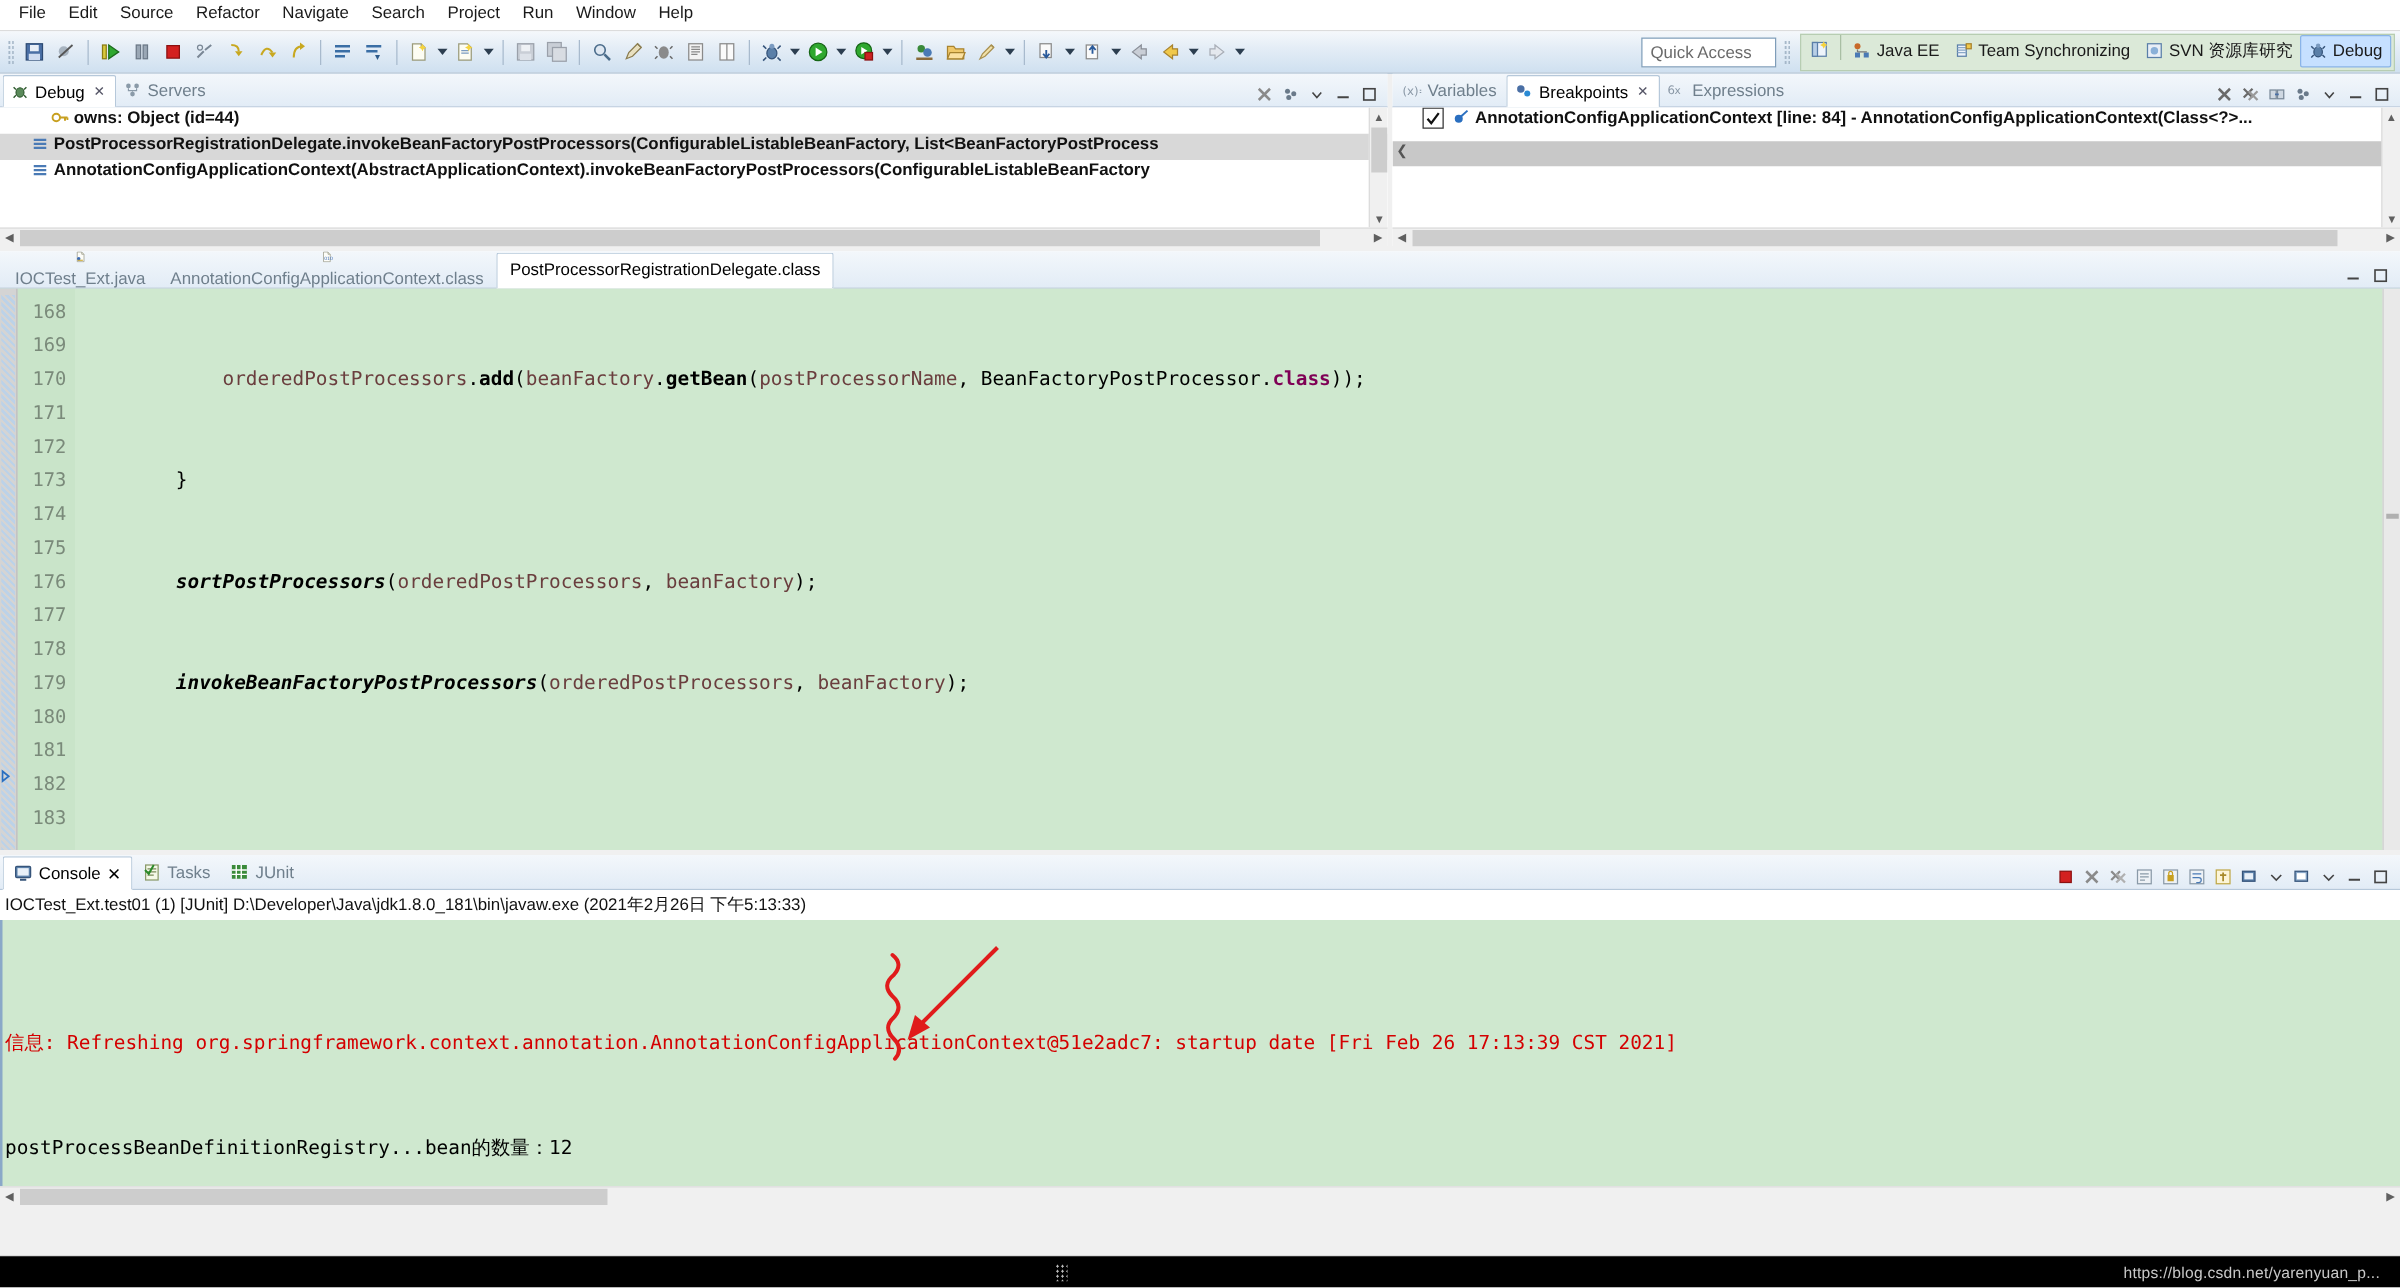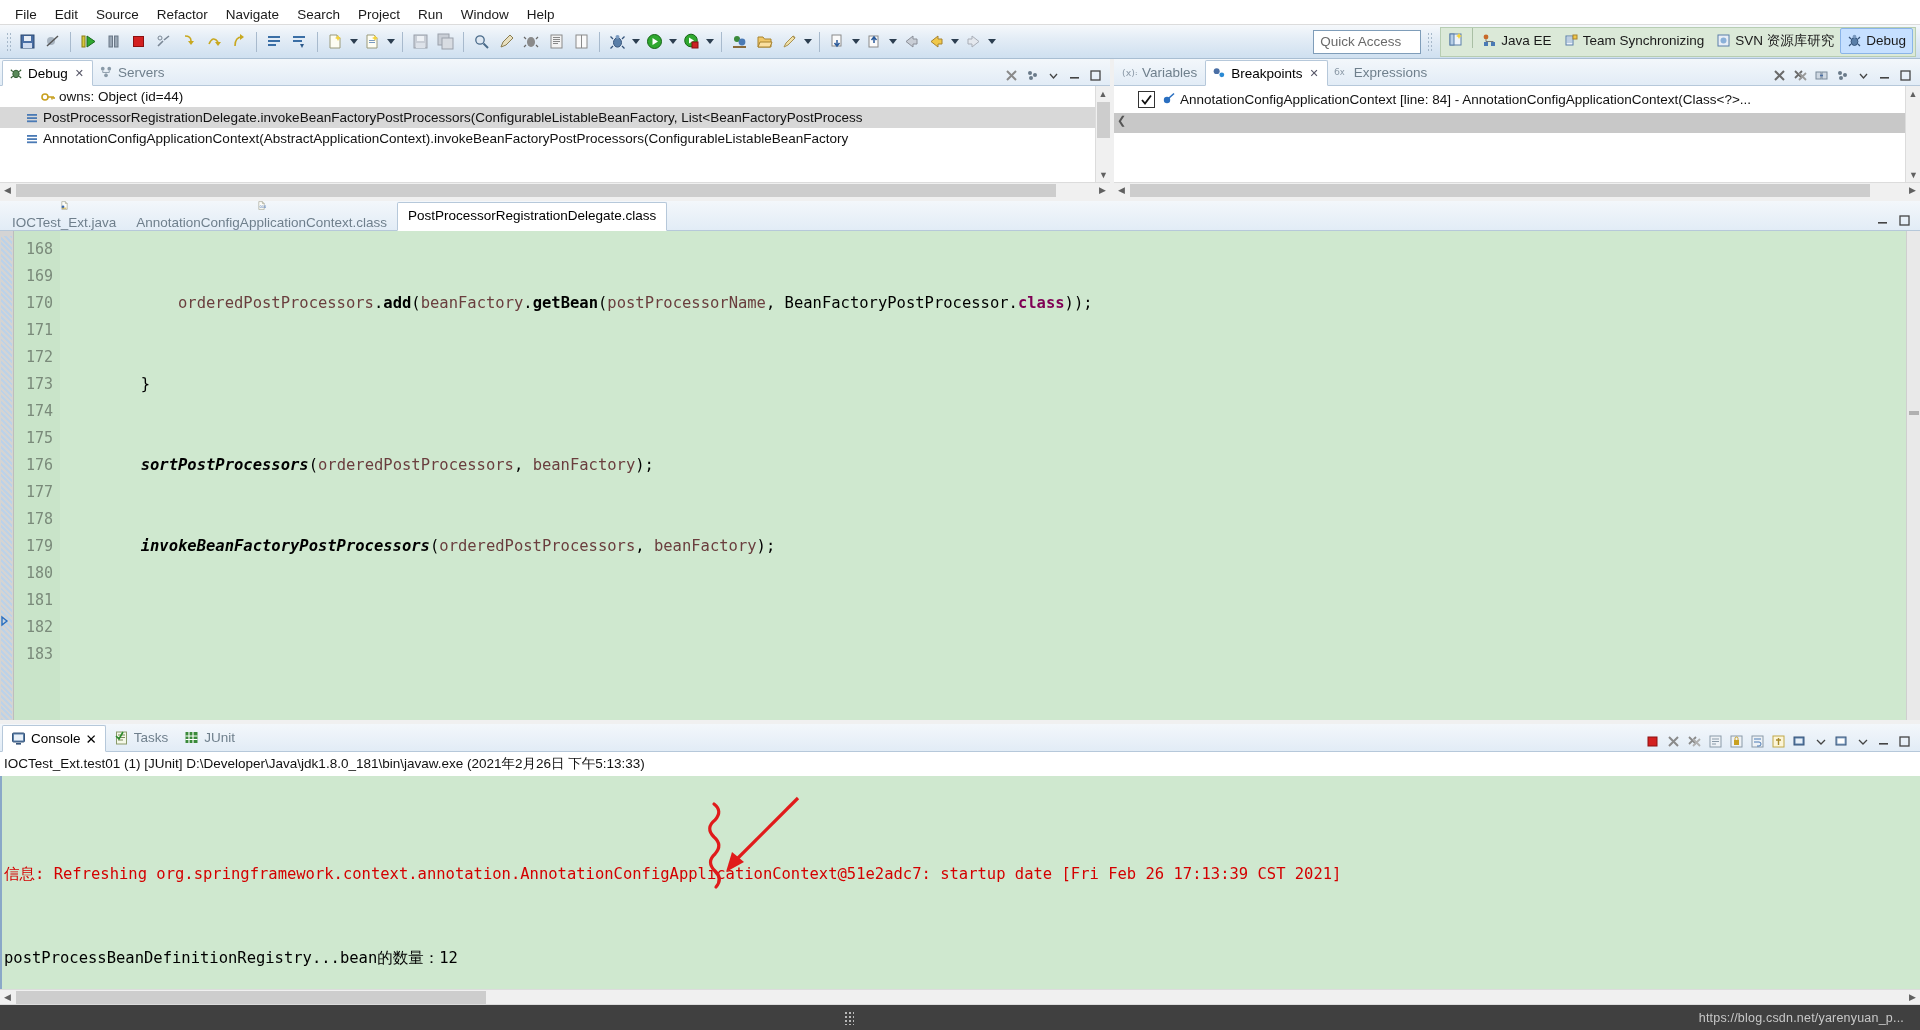--- a/index.html
+++ b/index.html
@@ -23,21 +23,21 @@
     background: radial-gradient(circle at 50% 50%, #9aa7b5 0 35%, #5d6b7d 36% 60%, #3d4856 61% 100%);
     border:1px solid #6a7786;
   }
   .titlebar .tb-title { font-size:15px; color:#111; letter-spacing:-0.1px; white-space:nowrap;}
   .titlebar .tb-spacer { flex:1 1 auto; }
   .winbtn { width:52px; height:36px; display:flex; align-items:center; justify-content:center; color:#444; font-size:15px;}
   .winbtn svg { display:block; }
 
   
   .menubar {
-    height:25px; min-height:25px; background:#fff; display:flex; align-items:flex-end;
+    height:25px; min-height:25px; background:#fff; display:flex; align-items:flex-start;
     padding-left:6px; border-bottom:1px solid #dcdcdc;
   }
   .menubar .mi { font-size:13.5px; color:#1a1a1a; padding:2px 9px; white-space:nowrap; }
 
   
   .toolbar {
     height:34px; min-height:34px; display:flex; align-items:center;
     background: linear-gradient(to bottom,#f5f8fb 0,#e4edf6 40%,#cfe0f0 100%);
     border-bottom:1px solid #a9bed2; padding:0 4px; position:relative;
   }
@@ -72,21 +72,21 @@
     background: linear-gradient(to bottom,#f3f7fb,#e2ecf6);
     border-bottom:1px solid #b6c8da; position:relative; padding-left:2px;
   }
   .vtab { display:flex; align-items:center; gap:5px; height:26px; padding:0 8px 0 6px; font-size:13.5px; color:#6f7f8c; white-space:nowrap;}
   .vtab.active { color:#000; background:#fff; border:1px solid #b6c8da; border-bottom:1px solid #fff; border-radius:2px 2px 0 0; margin-bottom:-1px; }
   .vtab .closex { font-size:11px; color:#556; margin-left:2px;}
   .vtab-tools { margin-left:auto; display:flex; align-items:center; gap:2px; padding-right:5px;}
   .vtool { width:19px;height:19px;display:flex;align-items:center;justify-content:center; }
 
   .tree { flex:1 1 auto; overflow:hidden; position:relative; background:#fff; font-size:13.5px;}
-  .tree-row { height:21px; display:flex; align-items:center; padding-left:0; white-space:nowrap; }
+  .tree-row { height:21px; display:flex; padding-left:0; white-space:nowrap;font-weight:bold; }
   .tree-row .tlabel { color:#111; }
   .tree-row.sel { background:#d8d8d8; }
   .tree-ico { width:15px; height:15px; margin-right:4px; display:inline-flex; align-items:center; justify-content:center; flex:0 0 auto;}
 
   .vscroll { position:absolute; right:0; top:0; width:15px; bottom:0; background:#f0f0f0; border-left:1px solid #dcdcdc; }
   .vscroll .arrw { height:15px; display:flex; align-items:center; justify-content:center; color:#606060; font-size:9px;}
   .vscroll .thumb { position:absolute; left:1px; width:13px; background:#cdcdcd; border-radius:0; }
   .hscroll { height:15px; min-height:15px; background:#f0f0f0; border-top:1px solid #dcdcdc; display:flex; align-items:center; position:relative;}
   .hscroll .arrw { width:15px; text-align:center; color:#606060; font-size:9px; }
   .hscroll .thumb { position:absolute; top:1px; height:13px; background:#cdcdcd; }
@@ -125,22 +125,22 @@
   .ctabs-tools { margin-left:auto; display:flex; align-items:center; gap:2px; padding-right:6px;}
   .ctool { width:19px;height:19px;display:flex;align-items:center;justify-content:center;}
   .cheader { height:24px; min-height:24px; font-size:13.5px; color:#111; display:flex; align-items:center; padding-left:4px; background:#fff; white-space:nowrap;}
   .cbody { flex:1 1 auto; position:relative; background:#cfe8cf; overflow:hidden;
     font-family:"DejaVu Sans Mono", monospace; font-size:15.5px; line-height:28px; color:#000; padding-left:4px; white-space:pre;}
   .cbody .red { color:#d40000; }
   .cbody .line { height:28px; }
   .cleft-bar{ position:absolute; left:0; top:0; bottom:0; width:2px; background:#8aa8c8;}
 
   
-  .statusbar { height:26px; min-height:26px; background:#404040; border-top:1px solid #dcdcdc;
-    display:flex; align-items:center; font-size:12px; color:#999; padding:0 6px;}
+  .statusbar { height:26px; min-height:26px; background:#000000; border-top:1px solid #dcdcdc;
+    display:flex; align-items:center; font-size:12px; color:#999; padding:0 6px;margin-top:40px;}
   .watermark { margin-left:auto; color:#c8c8c8; font-size:12.5px; padding-right:10px; letter-spacing:.2px;}
   .sb-dots { width:10px; height:14px; background-image:radial-gradient(#b9b9b9 38%, transparent 40%); background-size:4px 4px; margin-left:auto; margin-right:6px;}
 
   
   .anno { position:absolute; pointer-events:none; }
 </style>
 </head>
 <body>
 
 <div class="app">

